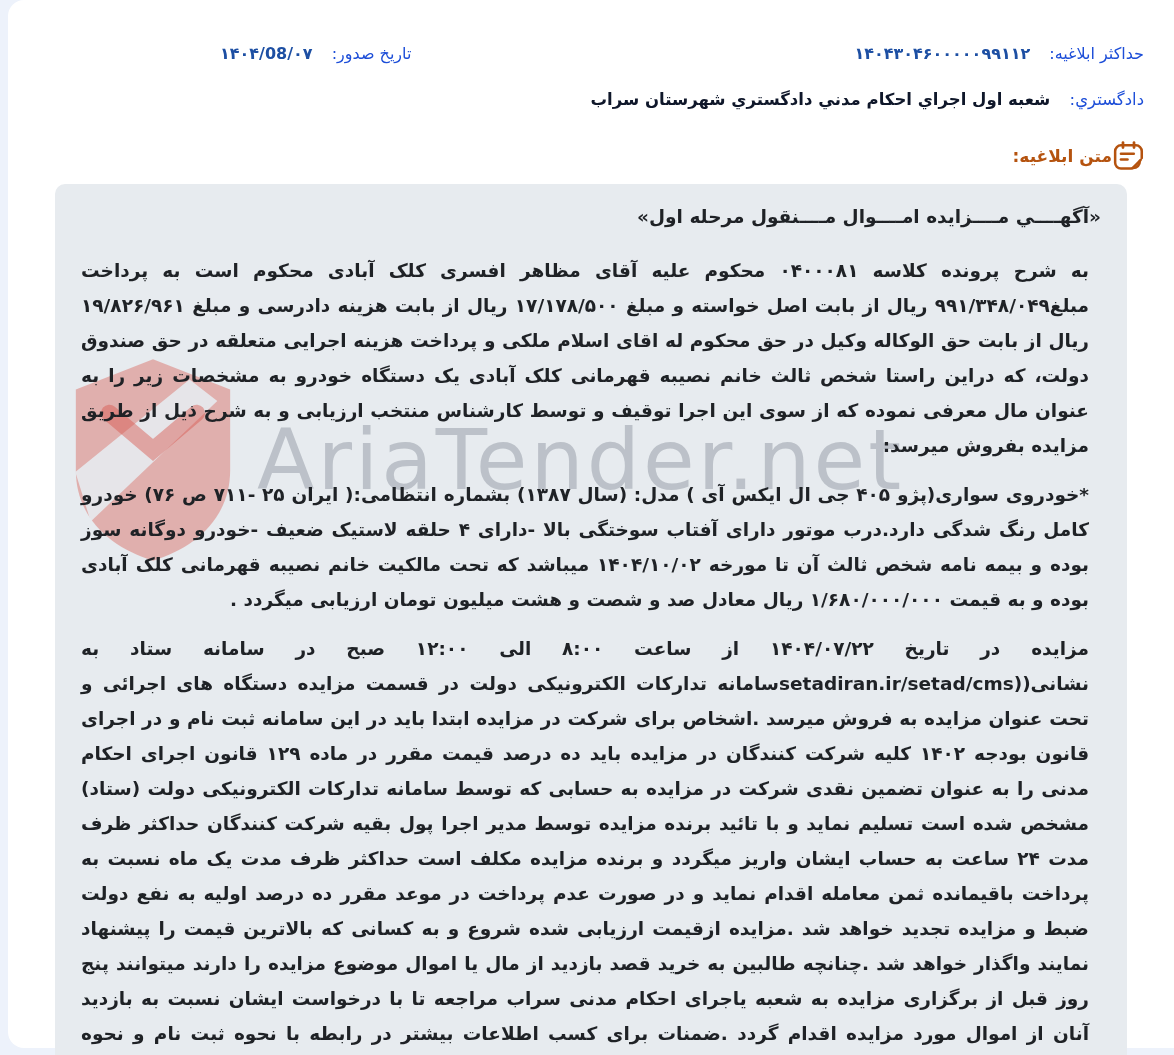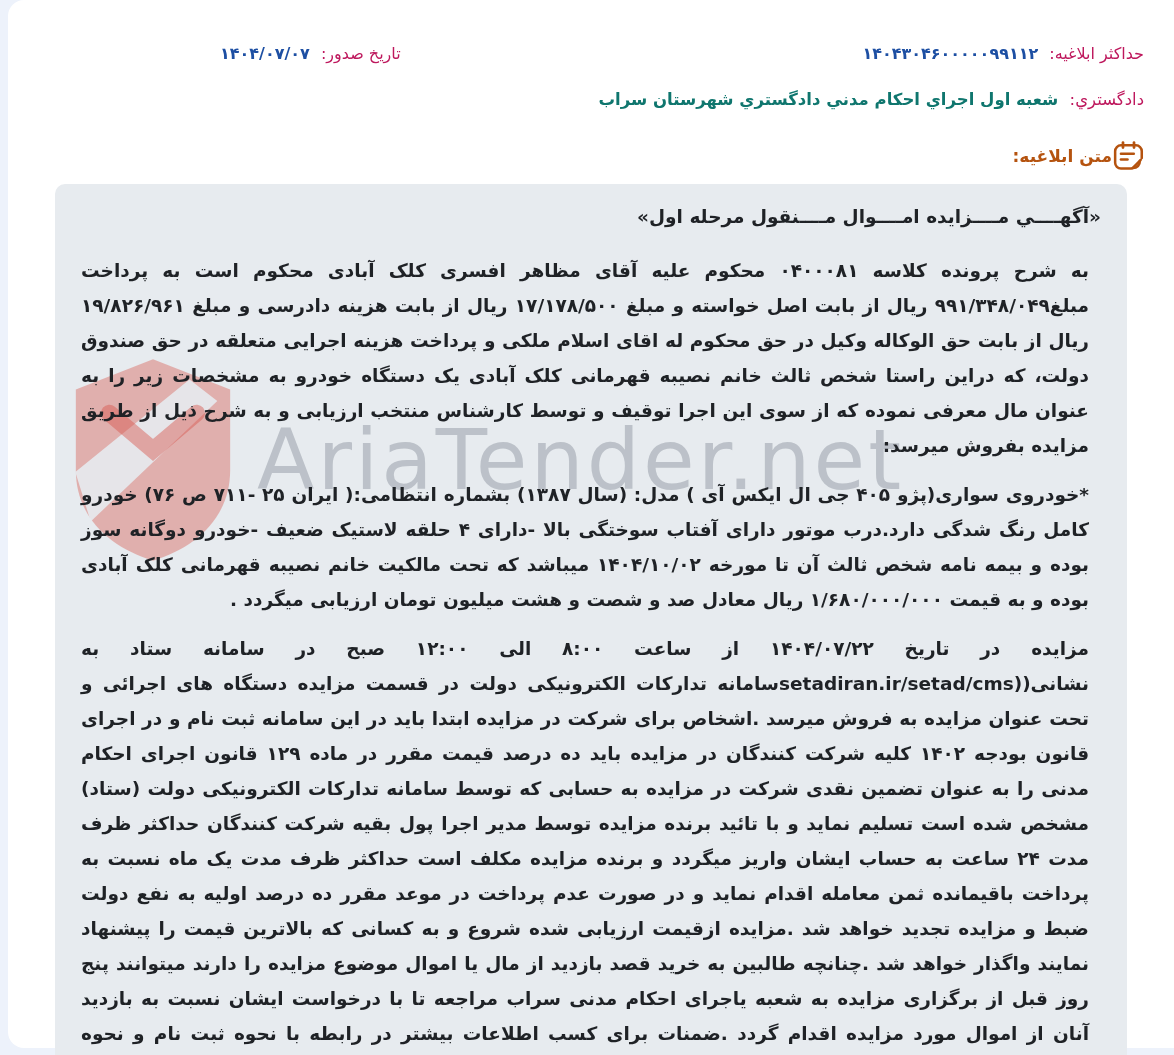--- a/index.html
+++ b/index.html
@@ -15,29 +15,29 @@
     position:absolute;top:0;right:0;left:8px;height:1048px;
     background:#ffffff;
     border-radius:16px 0 0 16px;
   }
   
   .meta-row{
     display:flex;justify-content:space-between;align-items:baseline;
     padding:44px 30px 0 212px;
     font-size:16px;
   }
-  .label{color:#be185d;}
+  .label{color:#1d4ed8;margin-left:8px;}
   .value{color:#1d4fa3;font-weight:700;margin-right:6px;}
   .meta-line{
     padding:0 30px;
     font-size:16.5px;
   }
   .issuer-line{margin-top:27px;}
   .subject-line{margin-top:13px;}
-  .meta-line .value{color:#0f766e;}
+  .meta-line .value{color:#0f172a;}
   .body-label-row{
     margin-top:32px;
     padding:0 30px;
     display:flex;align-items:center;gap:1px;
     color:#b5530f;font-weight:700;font-size:17px;
   }
   .note-icon{display:inline-flex;line-height:0;}
   
   .notice-body{
     position:relative;
@@ -81,21 +81,21 @@
 
 <div class="card">
 
   <div class="meta-row">
     <div class="meta-item">
       <span class="label">حداکثر ابلاغیه:</span>
       <span class="value">۱۴۰۴۳۰۴۶۰۰۰۰۰۹۹۱۱۲</span>
     </div>
     <div class="meta-item">
       <span class="label">تاریخ صدور:</span>
-      <span class="value">۱۴۰۴/۰۷/۰۷</span>
+      <span class="value">۱۴۰۴/08/۰۷</span>
     </div>
   </div>
 
   <div class="meta-line issuer-line">
     <span class="label">دادگستري:</span>
     <span class="value">شعبه اول اجراي احکام مدني دادگستري شهرستان سراب</span>
   </div>
 
 
   <div class="body-label-row">

